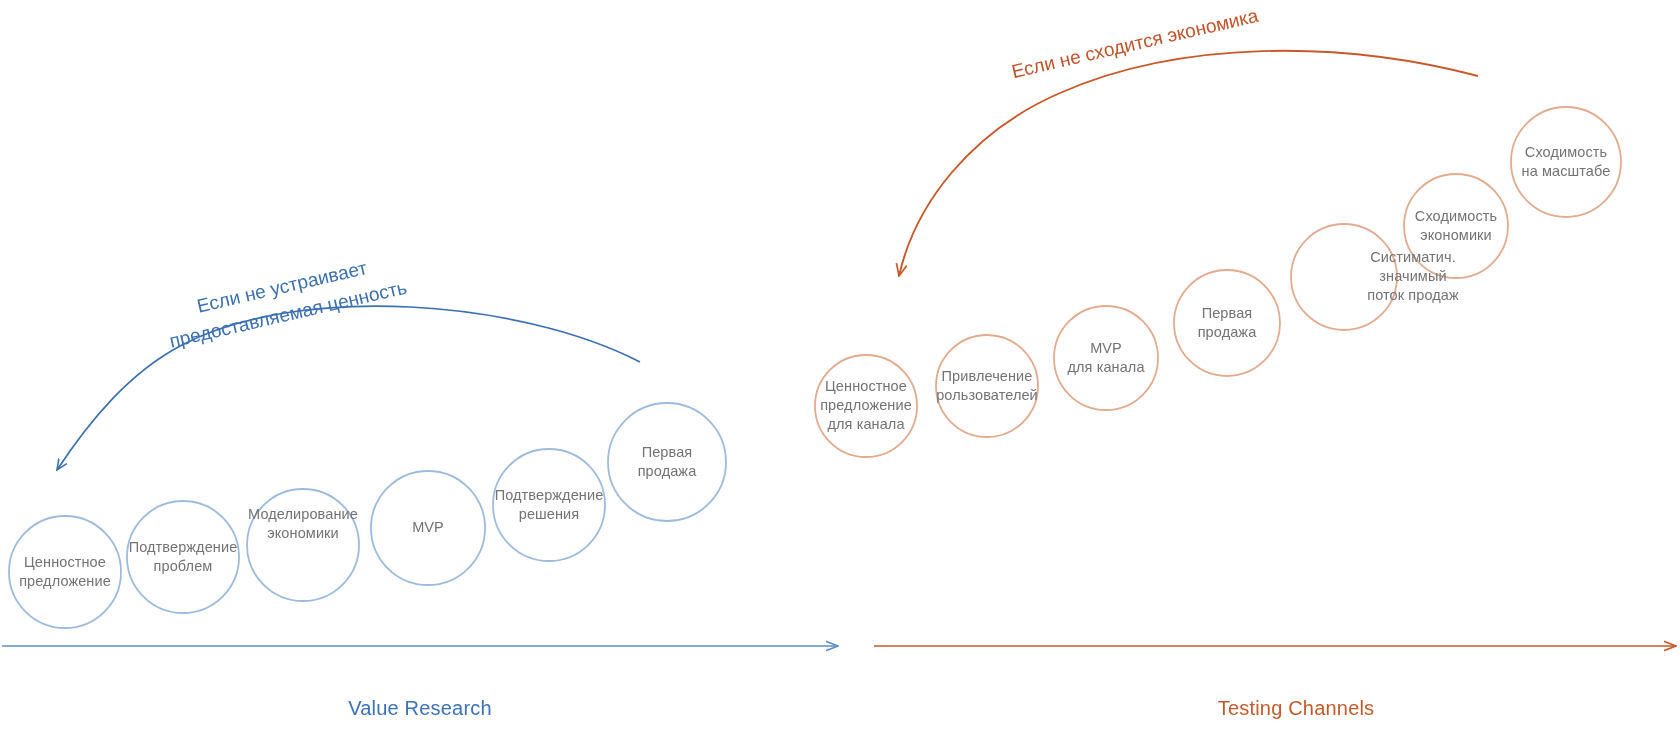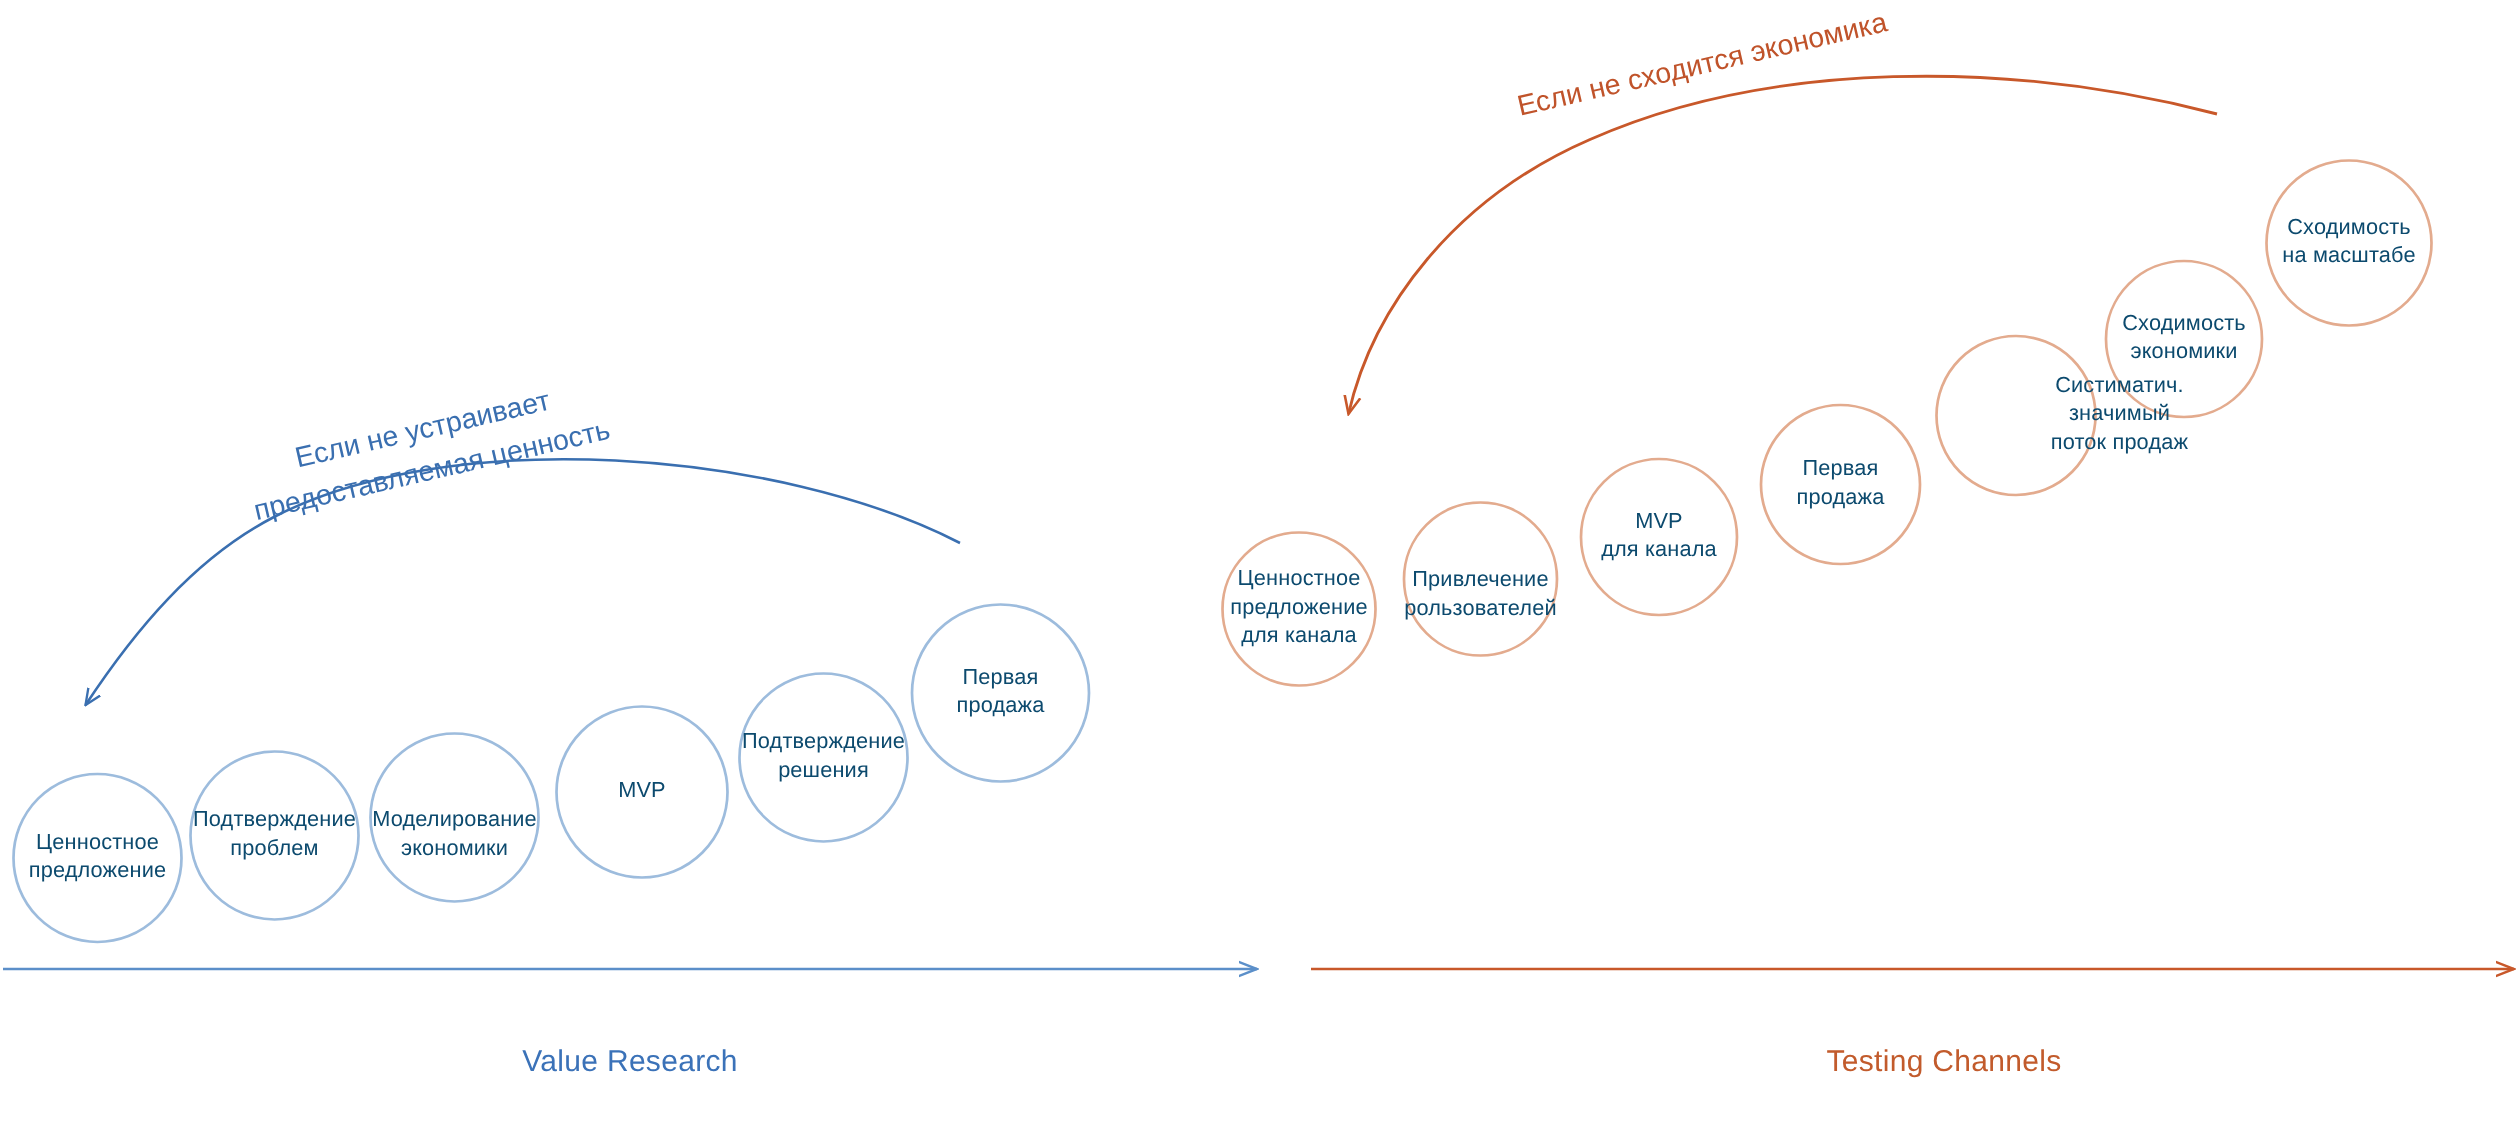--- a/index.html
+++ b/index.html
@@ -22,21 +22,21 @@
   #canvas {
     position: absolute;
     left: 0;
     top: 0;
     width: 1680px;
     height: 748px;
   }
   .node-label {
     position: absolute;
     text-align: center;
-    color: #0c4a6e;
+    color: #737373;
     font-size: 14.5px;
     line-height: 1.32;
     letter-spacing: 0.1px;
     white-space: pre-line;
     transform: translate(-50%, -50%);
     pointer-events: none;
   }
   .arc-label {
     position: absolute;
     text-align: center;
@@ -112,31 +112,31 @@
 
   <div class="phase-label blue" style="left:420px; top:697px;">Value Research</div>
 
   <div class="phase-label orange" style="left:1272px; top:697px;margin-left:24px;">Testing Channels</div>
 
   <div id="node-labels">
       <div class="node-label" style="left: 65px; top: 572px; width: 126px;">Ценностное
 предложение</div>
       <div class="node-label" style="left: 183px; top: 557px; width: 126px;">Подтверждение
 проблем</div>
-      <div class="node-label" style="left: 303px; top: 557px; width: 126px;">Моделирование
+      <div class="node-label" style="left: 303px; top: 524px; width: 126px;">Моделирование
 экономики</div>
       <div class="node-label" style="left: 428px; top: 528px; width: 128.25px;">MVP</div>
       <div class="node-label" style="left: 549px; top: 505px; width: 126px;">Подтверждение
 решения</div>
       <div class="node-label" style="left: 667px; top: 462px; width: 132.75px;">Первая
 продажа</div>
       <div class="node-label" style="left: 866px; top: 406px; width: 114.75px;">Ценностное
 предложение
 для канала</div>
-      <div class="node-label" style="left: 987px; top: 397px; width: 114.75px;">Привлечение
+      <div class="node-label" style="left: 987px; top: 386px; width: 114.75px;">Привлечение
 pользователей</div>
       <div class="node-label" style="left: 1106px; top: 358px; width: 117px;">MVP
 для канала</div>
       <div class="node-label" style="left: 1227px; top: 323px; width: 119.25px;">Первая
 продажа</div>
       <div class="node-label" style="left: 1413px; top: 277px; width: 119.25px;">Систиматич.
 значимый
 поток продаж</div>
       <div class="node-label" style="left: 1456px; top: 226px; width: 117px;">Сходимость
 экономики</div>

